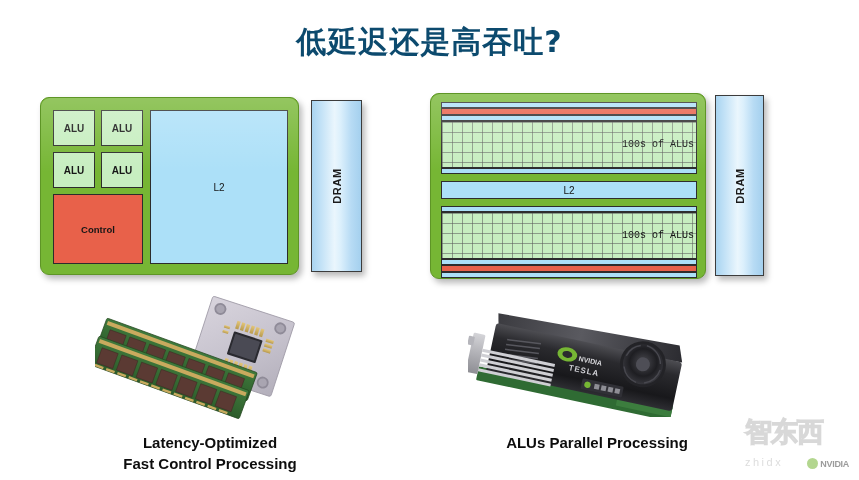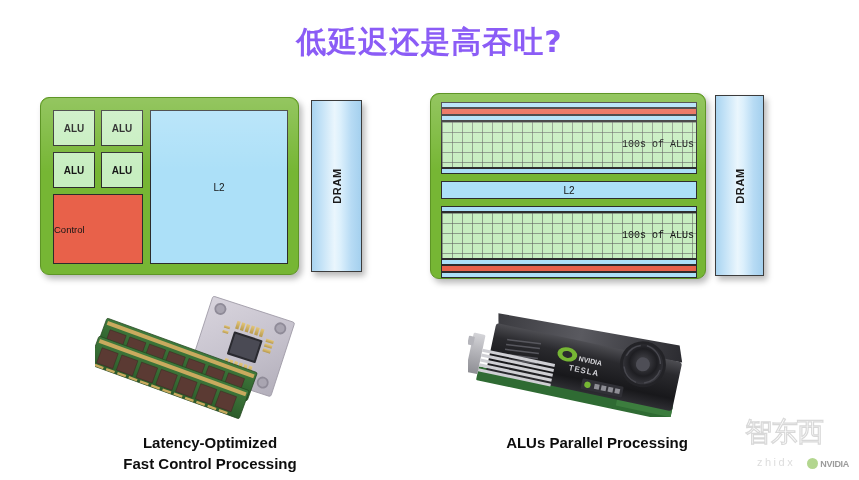--- a/index.html
+++ b/index.html
@@ -19,21 +19,21 @@
   
   #slide-title {
     position: absolute;
     top: 22px;
     left: 0;
     width: 859px;
     text-align: center;
     font-size: 30px;
     font-weight: bold;
     letter-spacing: 1px;
-    color: #8b5cf6;
+    color: #0c4a6e;
     font-family: "DejaVu Sans", "Liberation Sans", sans-serif;
   }
 
   
   .chip {
     position: absolute;
     background: #76b634;
     border: 1px solid #5e9526;
     border-radius: 9px;
     box-shadow: 3px 4px 6px rgba(0,0,0,0.28);
@@ -82,23 +82,24 @@
     font-weight: bold;
     color: #161616;
   }
   .control-box {
     position: absolute;
     background: #e8614a;
     border: 1px solid #2c2c2c;
     box-sizing: border-box;
     display: flex;
     align-items: center;
-    justify-content: flex-start;
+    justify-content: center;
     font-size: 9.5px;
     color: #161616;
+    font-weight: bold;
   }
   .l2-box {
     position: absolute;
     background: #ace0f8;
     border: 1px solid #2c2c2c;
     box-sizing: border-box;
     display: flex;
     align-items: center;
     justify-content: center;
     font-size: 10px;
@@ -182,35 +183,34 @@
     bottom: 6px;
     width: 110px;
     height: 62px;
     opacity: 0.55;
   }
   #watermark .wm-cn {
     position: absolute;
     top: 2px;
     left: 4px;
     font-size: 27px;
-    font-weight: normal;
+    font-weight: bold;
     letter-spacing: -1px;
     color: transparent;
     -webkit-text-stroke: 1.2px #b9b9b9;
     font-family: "DejaVu Sans", "Liberation Sans", sans-serif;
     white-space: nowrap;
   }
   #watermark .wm-pinyin {
     position: absolute;
     bottom: 6px;
     left: 4px;
     font-size: 11px;
     letter-spacing: 2.5px;
     color: #c2c2c2;
-    margin-left: 12px;
   }
   #watermark .wm-nvidia {
     position: absolute;
     bottom: 5px;
     right: 2px;
     display: flex;
     align-items: center;
     gap: 2px;
   }
   #watermark .wm-nvidia .nv-eye {

